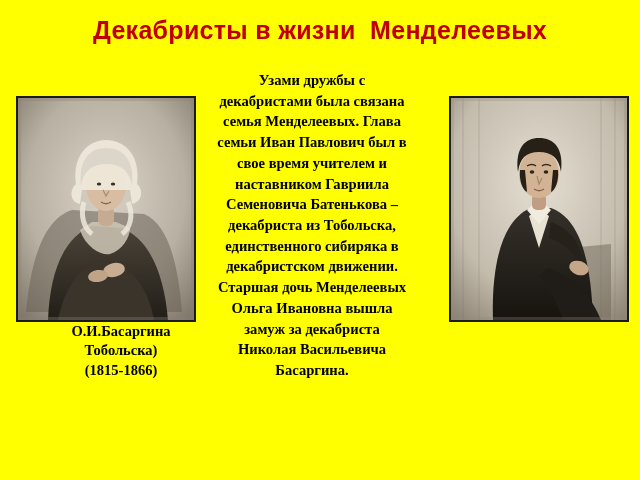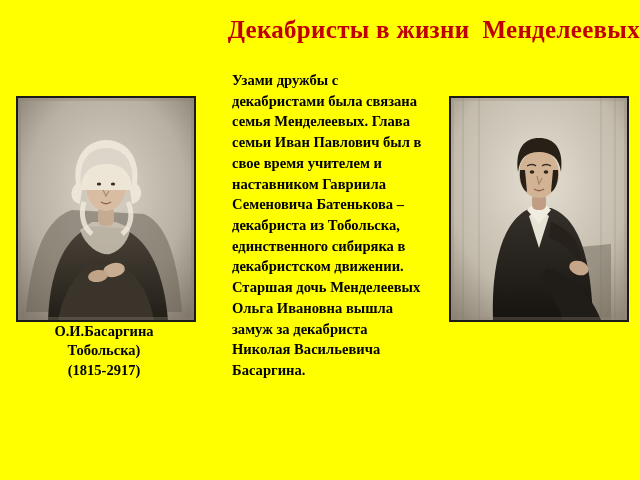--- a/index.html
+++ b/index.html
@@ -16,22 +16,22 @@
   .slide {
     position: relative;
     width: 640px;
     height: 480px;
   }
   .title {
     position: absolute;
     left: 0;
     top: 16px;
     width: 640px;
-    text-align: right;
-    font-family: Liberation Serif, serif;
+    text-align: center;
+    font-family: Liberation Sans, sans-serif;
     font-weight: bold;
     font-size: 25px;
     color: #c00000;
     letter-spacing: 0.3px;
     white-space: pre;
   }
   
   .portrait-left {
     position: absolute;
     left: 16px;
@@ -59,34 +59,35 @@
   .caption {
     position: absolute;
     text-align: center;
     font-family: "Liberation Serif", serif;
     font-size: 14.5px;
     font-weight: bold;
     color: #000;
     line-height: 1.33;
   }
   .caption-left {
-    left: 9px;
+    left: 26px;
     top: 322px;
     width: 190px;
   }
   .caption-right {
     left: 442px;
     top: 332px;
     width: 192px;
   }
   .body-text {
     position: absolute;
-    left: 232px;
+    left: 214px;
     top: 70px;
     width: 196px;
+    text-align: center;
     font-family: "Liberation Serif", serif;
     font-weight: bold;
     font-size: 14.6px;
     line-height: 1.42;
     color: #000;
   }
 
   
   svg { display: block; width: 100%; height: 100%; }
 </style>
@@ -140,21 +141,21 @@
         <ellipse cx="80" cy="178" rx="10" ry="6" fill="#bfa488" transform="rotate(-8 80 178)"></ellipse>
 
         <rect x="0" y="0" width="176" height="222" fill="none" stroke="#8b8274" stroke-width="6" opacity="0.35"></rect>
       </svg>
     </div>
   </div>
 
   <div class="caption caption-left">
     <div>О.И.Басаргина</div>
     <div>Тобольска)</div>
-    <div>(1815-2917)</div>
+    <div>(1815-1866)</div>
   </div>
 
   <div class="body-text">Узами дружбы с декабристами была связана семья Менделеевых. Глава семьи Иван Павлович  был в свое время учителем и наставником Гавриила Семеновича Батенькова – декабриста из Тобольска, единственного сибиряка в декабристском движении. Старшая дочь Менделеевых Ольга Ивановна вышла замуж за декабриста Николая Васильевича Басаргина.</div>
 
   <div class="portrait-right">
     <div class="ph-inner">
       <svg viewBox="0 0 176 222" preserveAspectRatio="none" aria-hidden="true">
         <defs>
           <radialGradient id="bgR" cx="50%" cy="38%" r="78%">
             <stop offset="0%" stop-color="#e4ded2"></stop>

